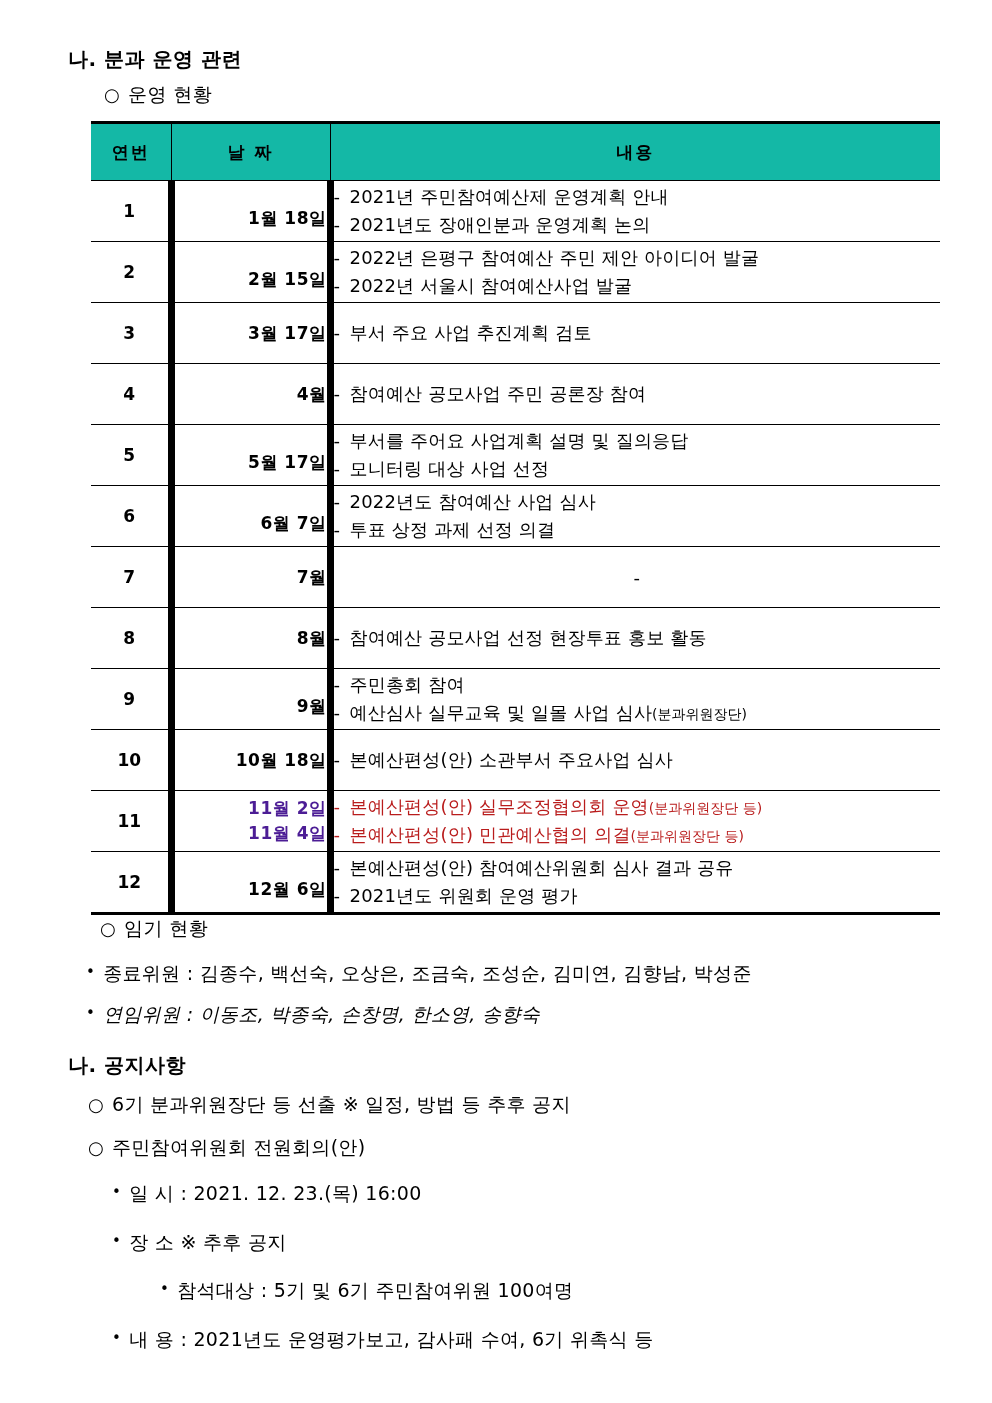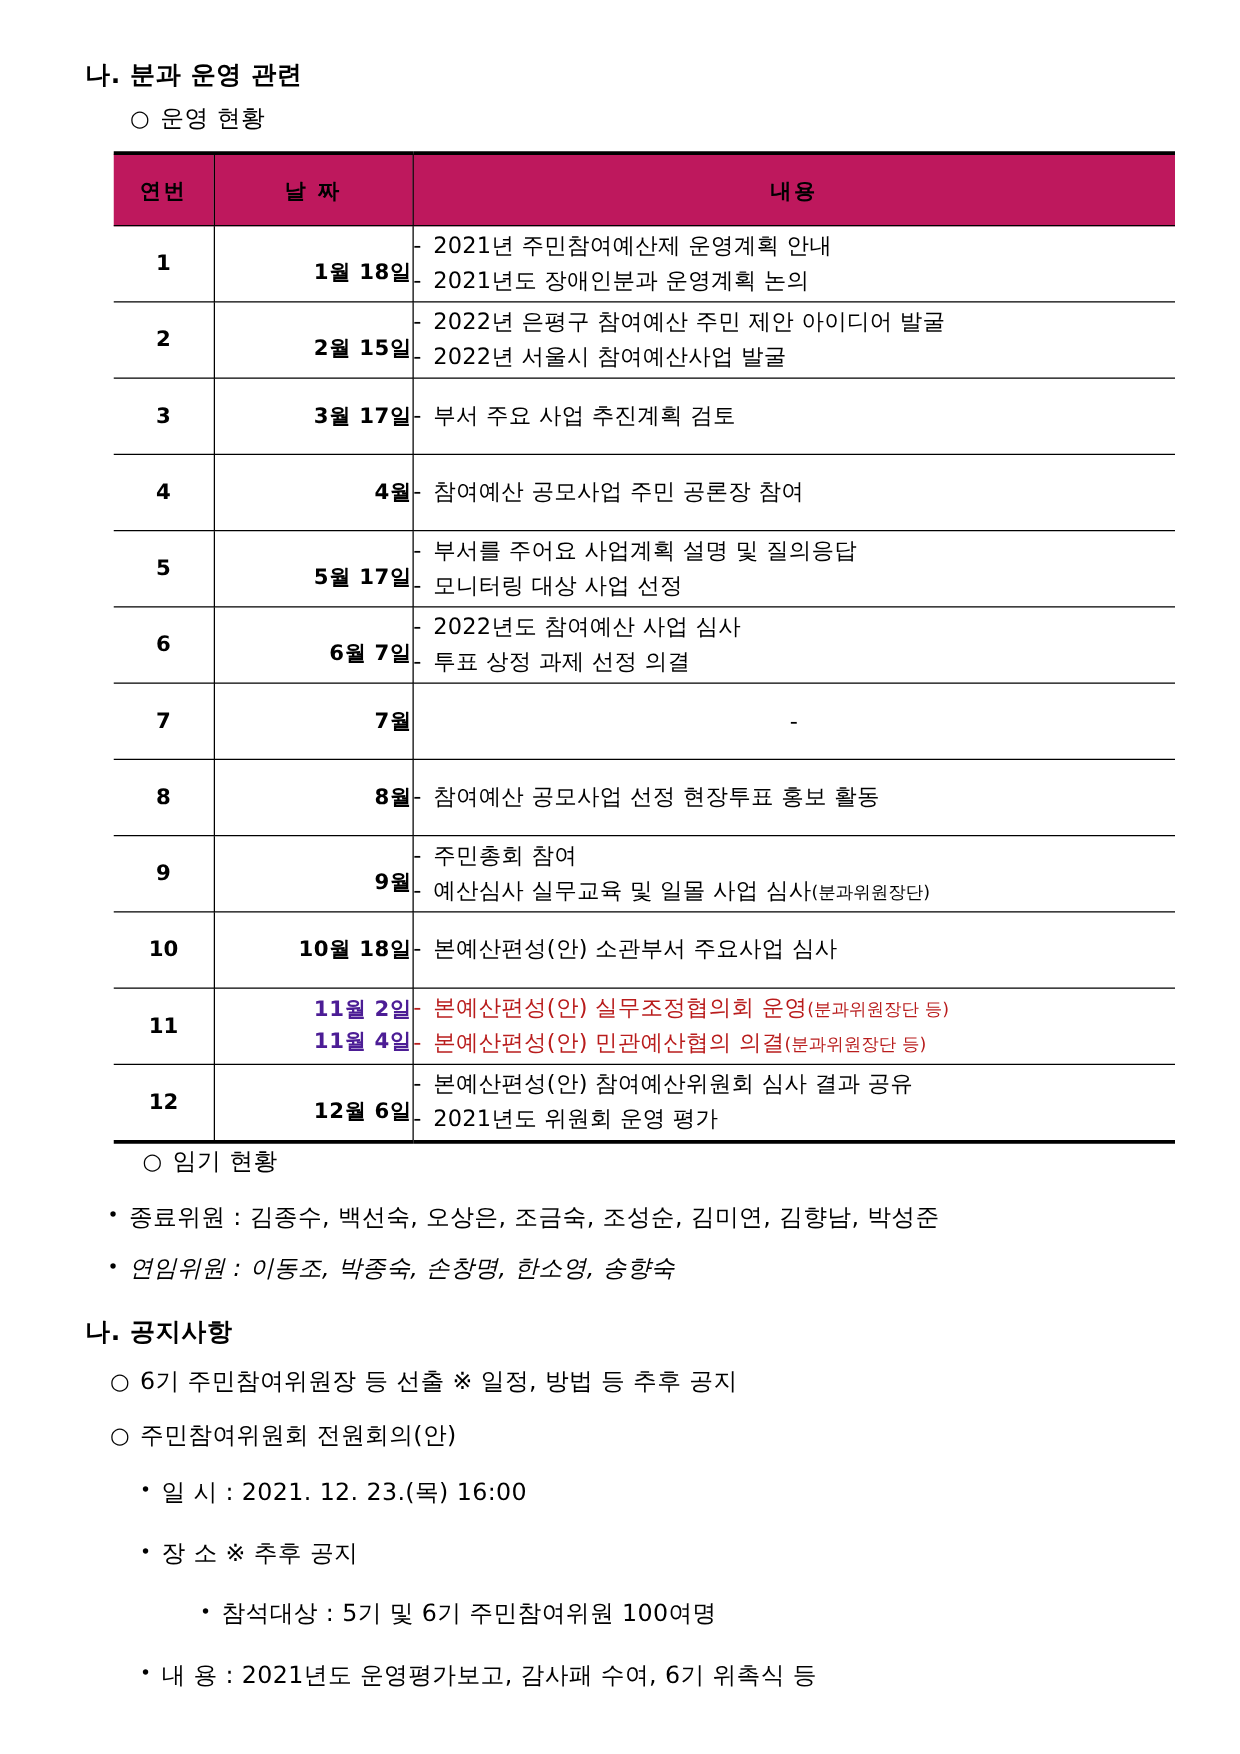--- a/index.html
+++ b/index.html
@@ -66,39 +66,39 @@
   table.schedule {
     border-collapse: collapse;
     width: 849px;
     table-layout: fixed;
   }
   table.schedule col.c-no    { width: 80px; }
   table.schedule col.c-date  { width: 159px; }
   table.schedule col.c-desc  { width: 610px; }
 
   table.schedule thead th {
-    background: #be185d;
+    background: #14b8a6;
     border-top: 3px solid #000000;
     border-bottom: 1.5px solid #000000;
     border-left: 1px solid #000000;
     border-right: 1px solid #000000;
     font-size: 17px;
     font-weight: bold;
     letter-spacing: 2px;
     height: 56px;
     padding: 0;
     vertical-align: middle;
     text-align: center;
   }
   table.schedule thead th.first { border-left: none; }
   table.schedule thead th.last  { border-right: none; }
 
   table.schedule tbody td {
     border-bottom: 1.5px solid #000000;
-    border-left: 1px solid #000000;
+    border-left: 7px solid #000000;
     border-right: 1px solid #000000;
     padding: 0;
     vertical-align: middle;
   }
   table.schedule tbody td.cell-no   { border-left: none; }
   table.schedule tbody td.cell-desc { border-right: none; }
 
   table.schedule tbody tr:last-child td { border-bottom: 3px solid #000000; }
 
   td.cell-no {
@@ -279,36 +279,36 @@
             </td>
             <td class="cell-desc">
               <span class="desc-line"><span class="dash">-</span><span>본예산편성(안) 참여예산위원회 심사 결과 공유</span></span>
               <span class="desc-line"><span class="dash">-</span><span>2021년도 위원회 운영 평가</span></span>
             </td>
           </tr>
         </tbody>
     </table>
   </div>
 
-  <div class="heading-2" style="left:114px; top:916px;">
+  <div class="heading-2" style="left:100px; top:916px;">
     <span class="marker marker-circle">○</span><span>임기 현황</span>
   </div>
 
   <div class="body-line" style="left:86px; top:961px;">
     <span class="marker marker-dot">•</span><span>종료위원 : 김종수, 백선숙, 오상은, 조금숙, 조성순, 김미연, 김향남, 박성준</span>
   </div>
 
   <div class="body-line" style="left:86px; top:1002px;font-style:italic;">
     <span class="marker marker-dot">•</span><span>연임위원 : 이동조, 박종숙, 손창명, 한소영, 송향숙</span>
   </div>
 
   <div class="heading-1" style="left:68px; top:1052px;">나. 공지사항</div>
 
   <div class="body-line" style="left:88px; top:1092px;">
-    <span class="marker marker-circle">○</span><span>6기 주민참여위원장 등 선출 ※ 일정, 방법 등 추후 공지</span>
+    <span class="marker marker-circle">○</span><span>6기 분과위원장단 등 선출 ※ 일정, 방법 등 추후 공지</span>
   </div>
 
   <div class="body-line" style="left:88px; top:1135px;">
     <span class="marker marker-circle">○</span><span>주민참여위원회 전원회의(안)</span>
   </div>
 
   <div class="body-line" style="left:112px; top:1181px;">
     <span class="marker marker-dot">•</span><span>일    시 : 2021. 12. 23.(목) 16:00</span>
   </div>
 

